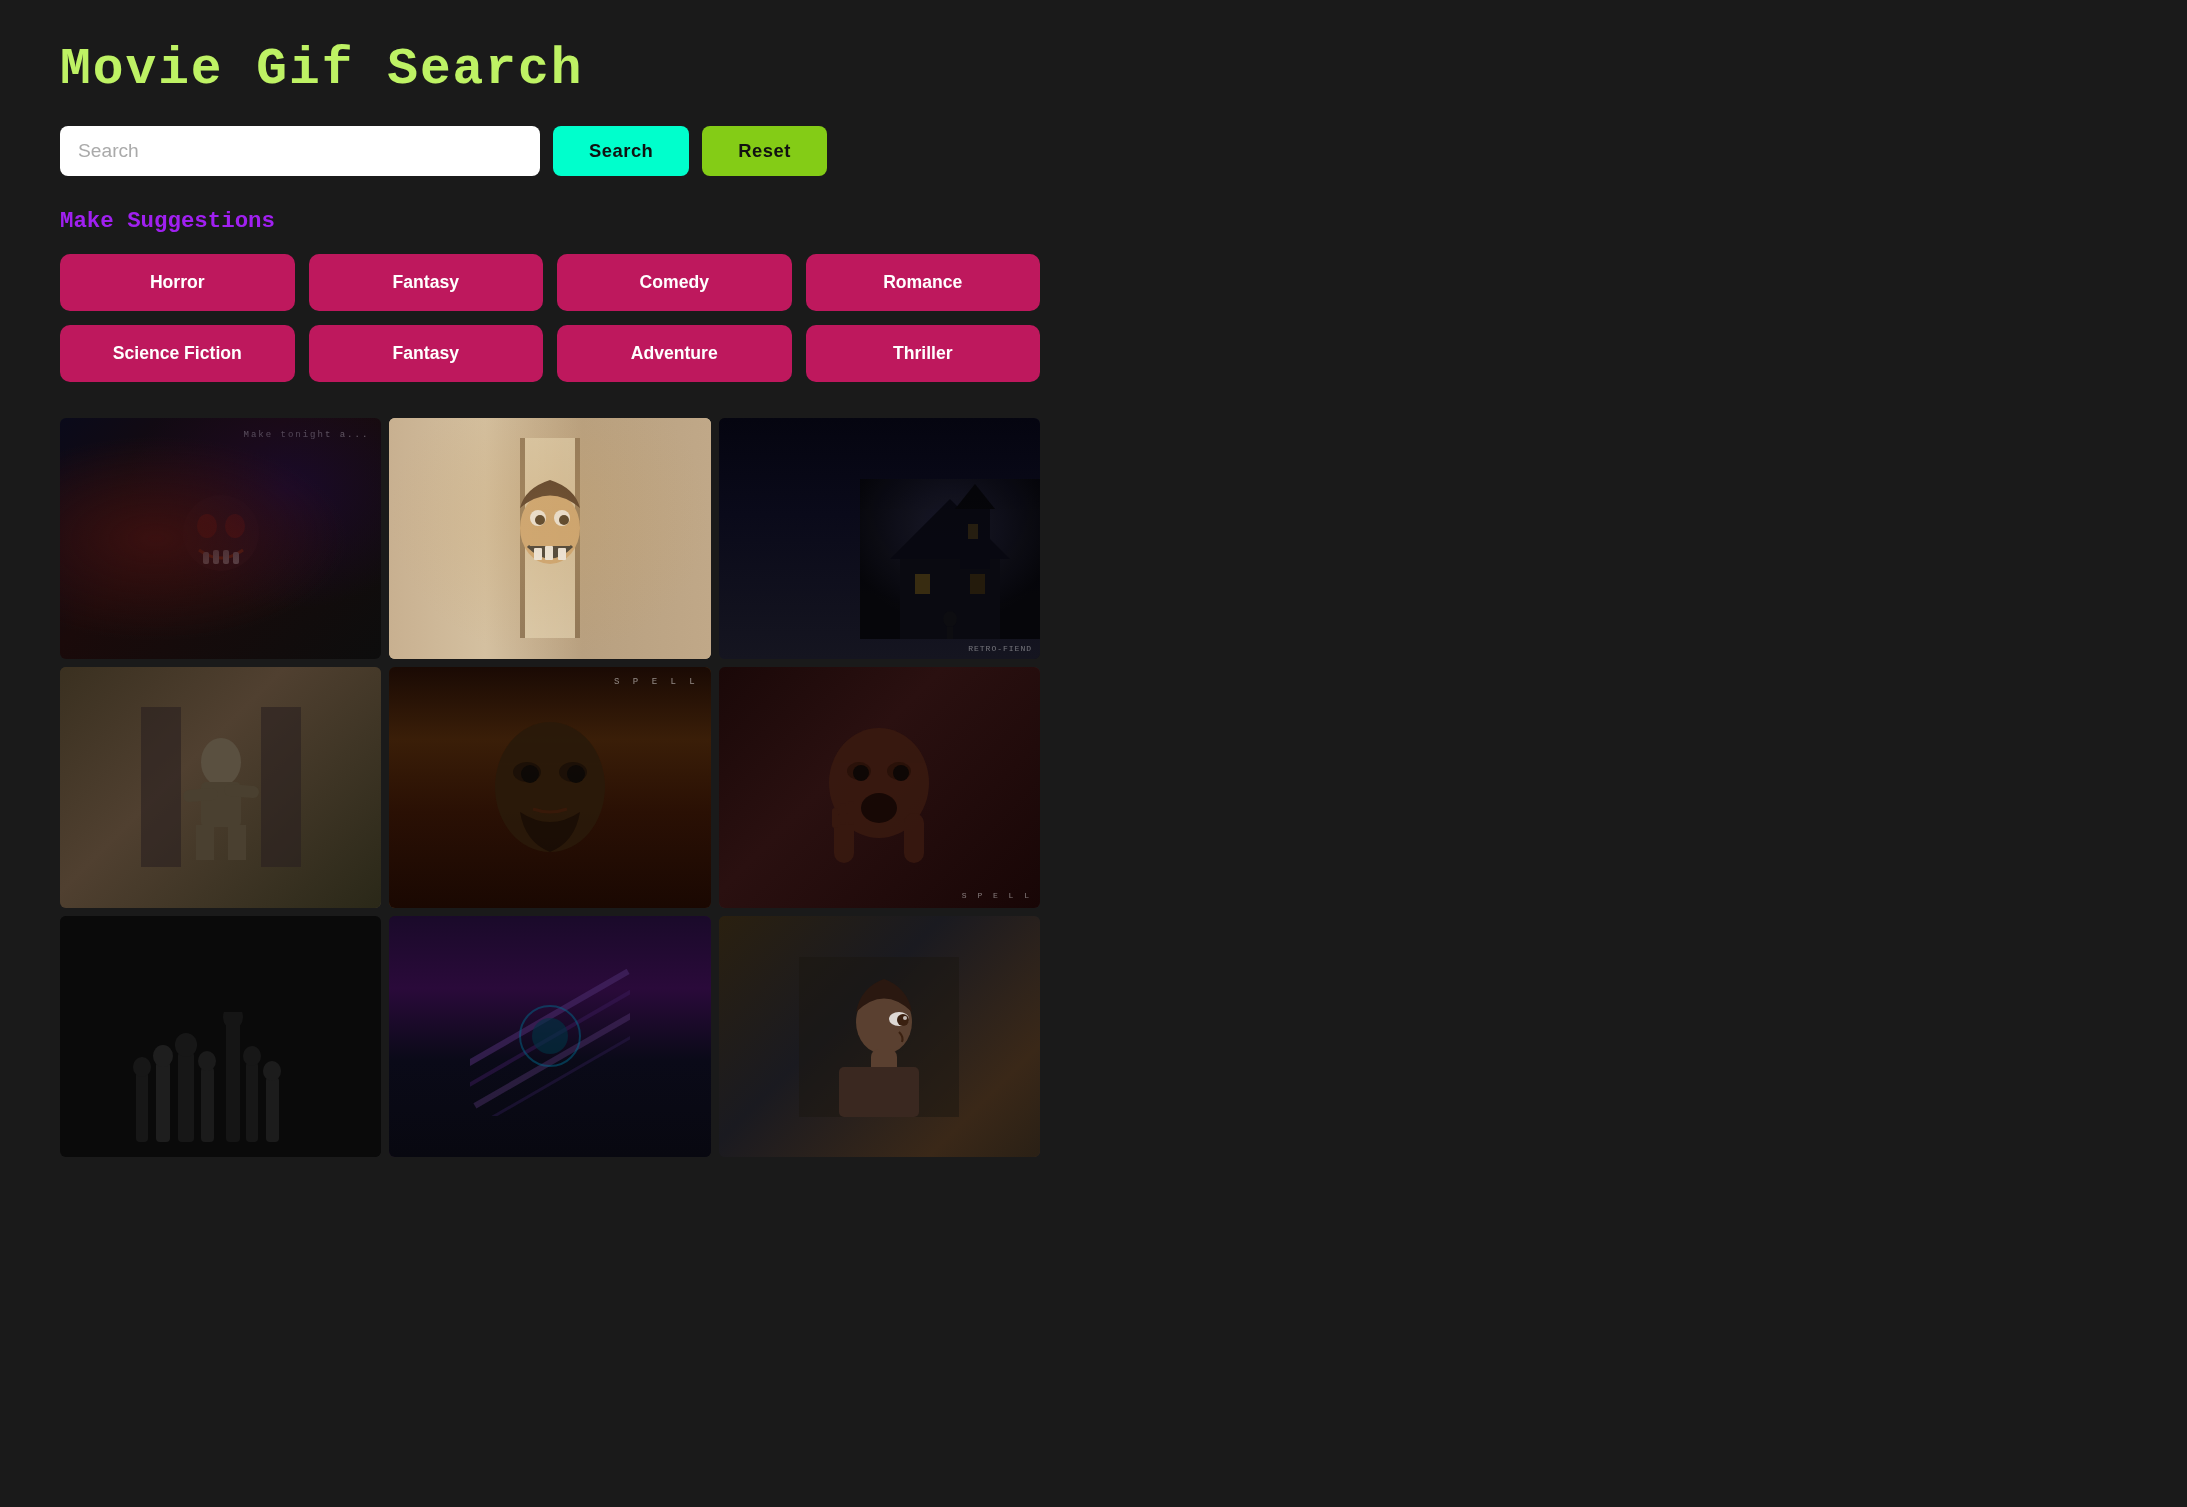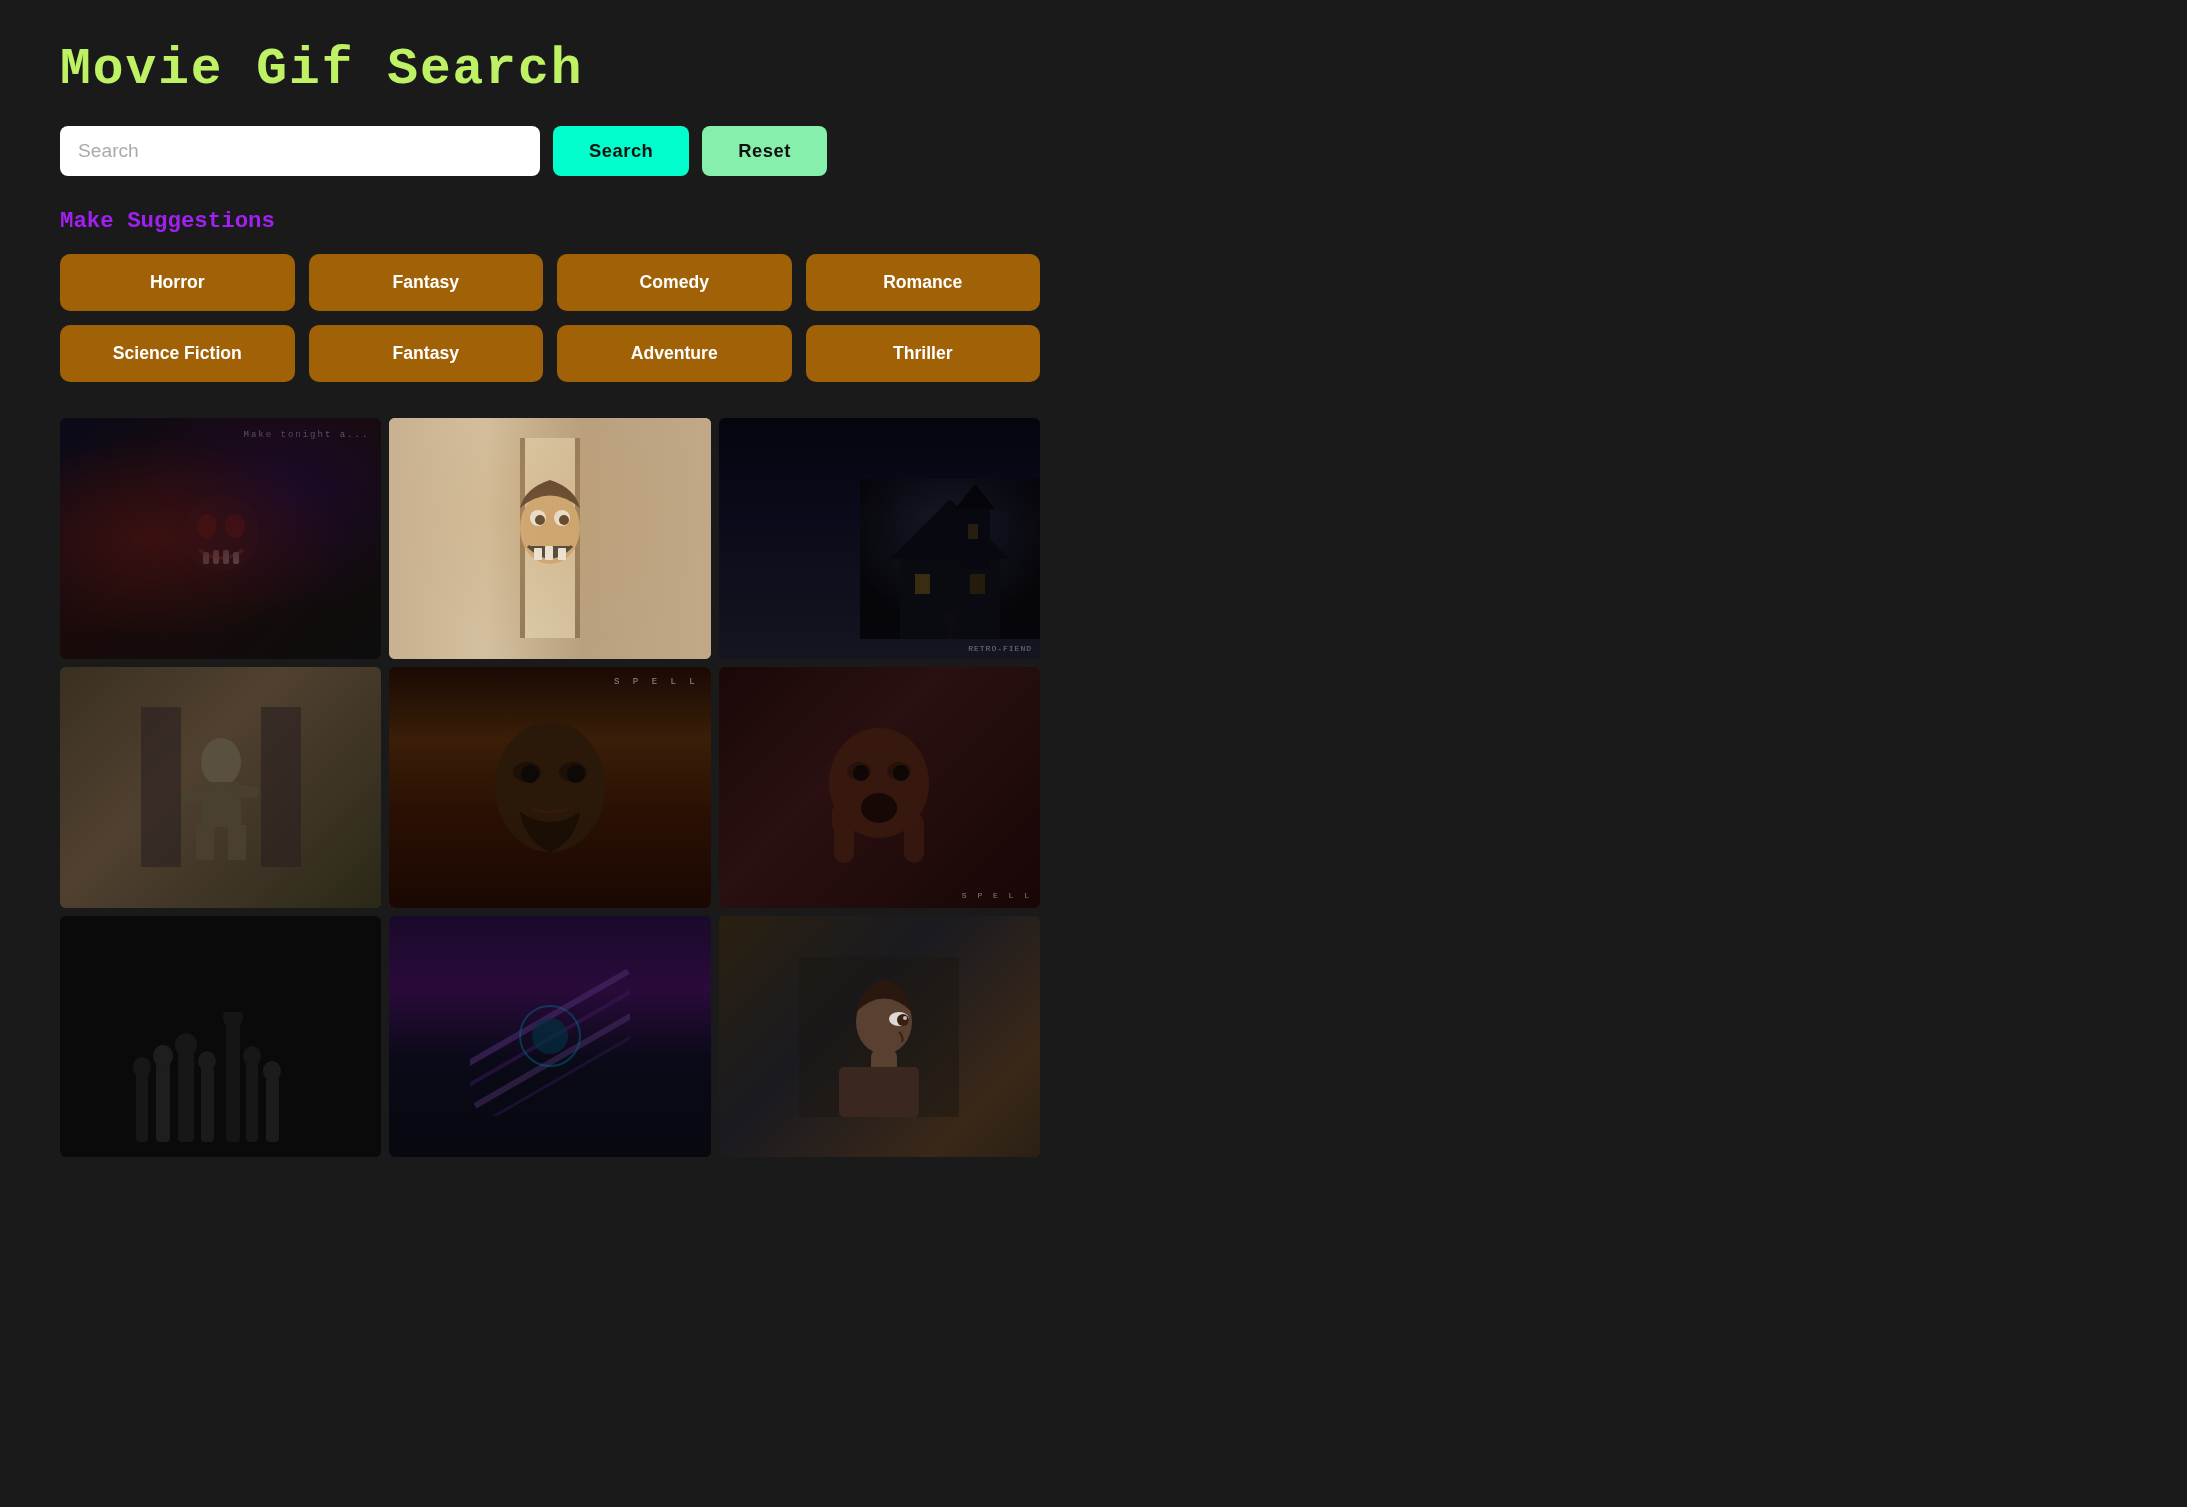--- a/index.html
+++ b/index.html
@@ -49,40 +49,40 @@
       font-weight: 600;
       border: none;
       border-radius: 8px;
       cursor: pointer;
       background: #00ffcc;
       color: #111;
       letter-spacing: 0.5px;
     }
 
     .btn-reset {
-      background: #86efac;
+      background: #84cc16;
     }
 
     .suggestions-title {
       color: #a020f0;
       font-size: 1.4rem;
       font-weight: bold;
       margin-bottom: 20px;
     }
 
     .genre-grid {
       display: grid;
       grid-template-columns: repeat(4, 1fr);
       gap: 14px;
       margin-bottom: 36px;
       max-width: 980px;
     }
 
     .genre-btn {
-      background: #a16207;
+      background: #be185d;
       color: #fff;
       border: none;
       border-radius: 10px;
       padding: 18px 10px;
       font-size: 1.1rem;
       font-weight: 600;
       cursor: pointer;
       text-align: center;
       transition: background 0.2s;
     }

